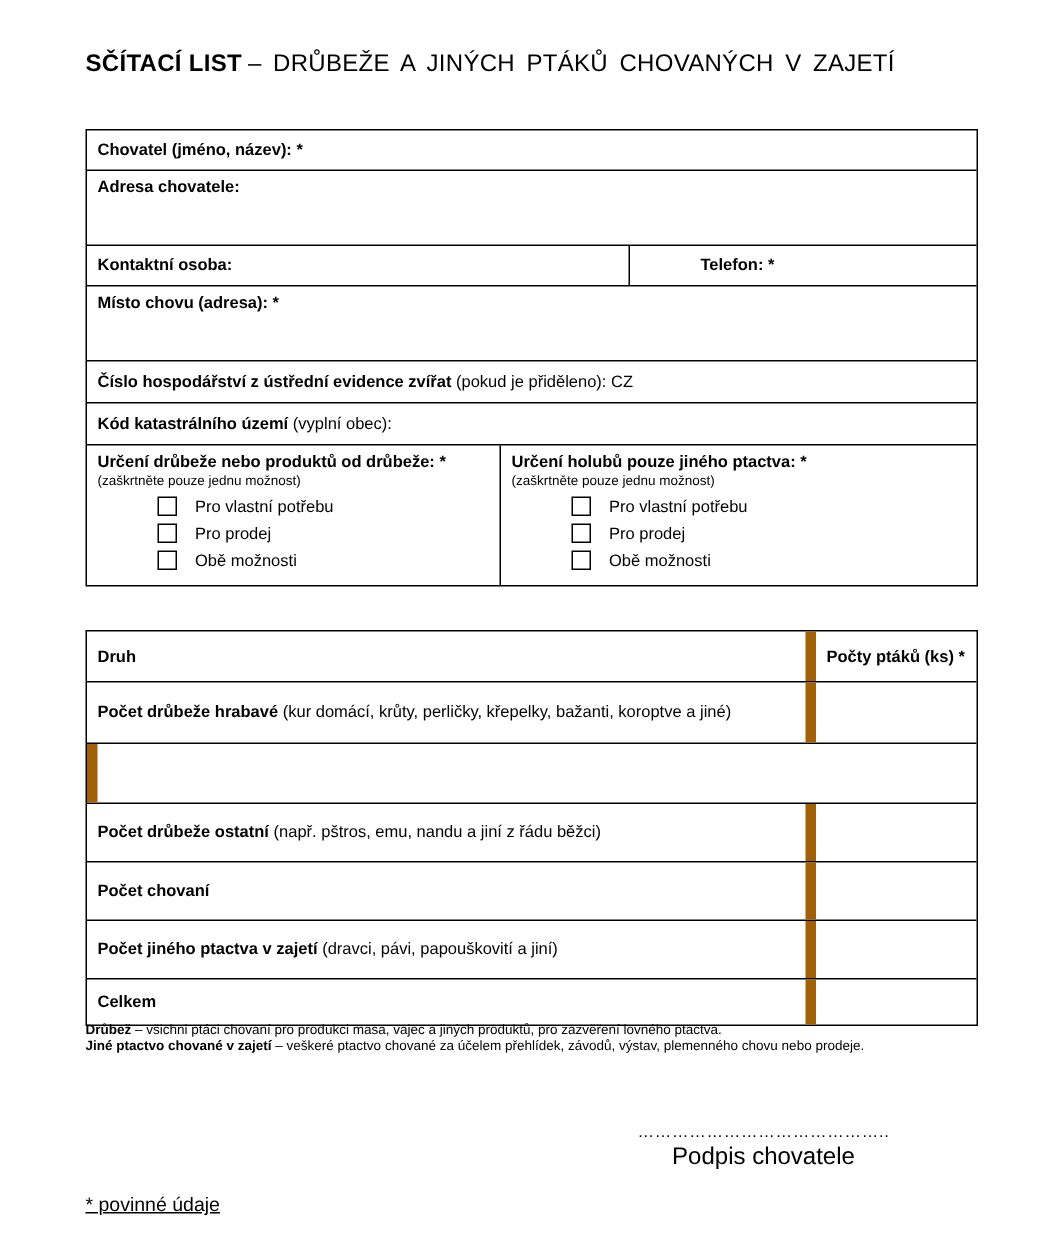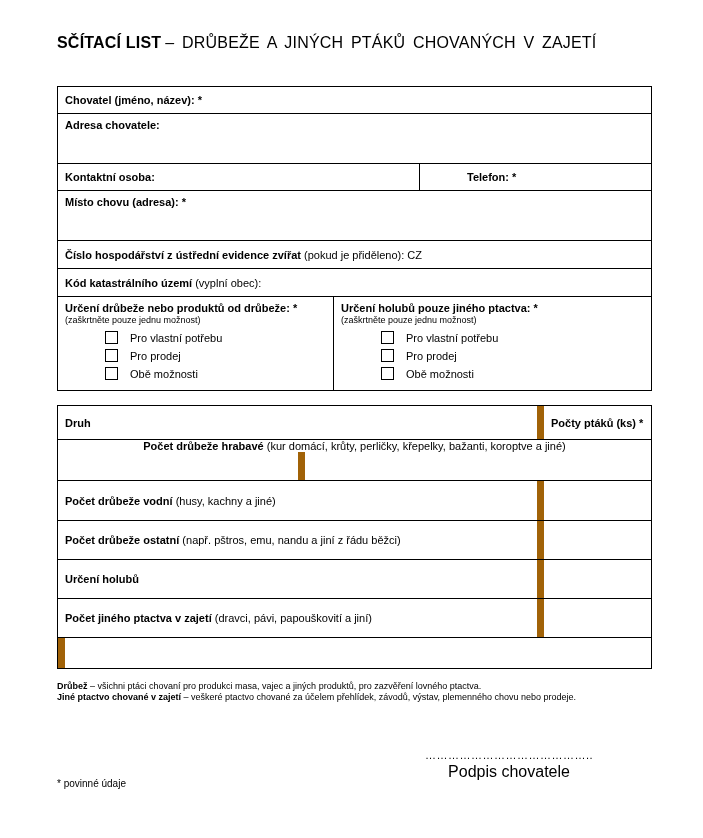--- a/index.html
+++ b/index.html
@@ -14,21 +14,21 @@
   .title {
     position:absolute; left:57px; top:34px; margin:0;
     font-size:16px; font-weight:normal; white-space:nowrap; letter-spacing:0.2px;
   }
   .title .t-bold { font-weight:bold; }
   .title .t-rest { margin-left:4px; word-spacing:3px; }
 
   
   .box { position:absolute; left:57px; width:593px; border:1px solid #000; box-sizing:content-box; background:#fff; }
   .box1 { top:86px; }
-  .box2 { top:405px; }
+  .box2 { top:420px; }
 
   .row { border-bottom:1px solid #000; display:flex; align-items:center; }
   .row:last-child { border-bottom:none; }
   .cell { padding:0 7px; font-size:11px; box-sizing:border-box; }
   .top { align-items:flex-start; }
   .top .cell, .cell.topPad { padding-top:5px; }
 
   .h26 { height:26px; }
   .h48 { height:49px; }
   .h27 { height:27px; }
@@ -51,31 +51,31 @@
   .cb {
     width:13px; height:13px; border:1.3px solid #000; background:#fff;
     margin-right:12px; flex:0 0 auto; box-sizing:border-box;
   }
   .optlabel { font-size:11px; }
 
   
   .thead { height:33px; }
   .tlabel { flex:1; display:flex; align-items:center; padding:0 7px; font-size:11px; height:100%; box-sizing:border-box; }
   .tval { width:114px; border-left:7px solid #a16207; height:100%; box-sizing:border-box; display:flex; align-items:center; padding:0 7px; font-size:11px; }
-  .r40 { height:40px;flex-direction:column; } .r39 { height:39px; } .r38 { height:38px; } .r31 { height:30px; }
+  .r40 { height:40px; } .r39 { height:39px; } .r38 { height:38px; } .r31 { height:30px; }
 
   
   .footnotes { position:absolute; left:57px; top:681px; font-size:9px; line-height:11px; width:593px; }
 
   
   .signature { position:absolute; left:420px; top:749px; width:178px; text-align:center; }
   .sigdots { font-size:11px; letter-spacing:0.5px; white-space:nowrap; }
   .siglabel { font-size:16px; margin-top:2px; }
 
-  .required-note { position:absolute; left:57px; top:778px; font-size:10px; }
+  .required-note { position:absolute; left:57px; top:795px; font-size:13px;text-decoration:underline; }
 </style>
 </head>
 <body>
 
 <div class="page">
 
   <h1 class="title"><span class="t-bold">SČÍTACÍ LIST</span><span class="t-rest">– DRŮBEŽE A JINÝCH PTÁKŮ CHOVANÝCH V ZAJETÍ</span></h1>
 
   <div class="box box1">
 
@@ -160,48 +160,48 @@
     </div>
 
     <div class="row r40">
       <div class="tlabel">
           <span><span class="b">Počet drůbeže hrabavé</span><span> (kur domácí, krůty, perličky, křepelky, bažanti, koroptve a jiné)</span></span>
         </div>
       <div class="tval"></div>
     </div>
 
     <div class="row r39">
-      <div class="tlabel">
-          <span><span class="b">Počet drůbeže vodní</span><span> (husy, kachny a jiné)</span></span>
-        </div>
       <div class="tval"></div>
     </div>
 
     <div class="row r38">
       <div class="tlabel">
           <span><span class="b">Počet drůbeže ostatní</span><span> (např. pštros, emu, nandu a jiní z řádu běžci)</span></span>
         </div>
       <div class="tval"></div>
     </div>
 
     <div class="row r38">
       <div class="tlabel">
-          <span><span class="b">Určení holubů</span><span></span></span>
+          <span><span class="b">Počet chovaní</span><span></span></span>
         </div>
       <div class="tval"></div>
     </div>
 
     <div class="row r38">
       <div class="tlabel">
           <span><span class="b">Počet jiného ptactva v zajetí</span><span> (dravci, pávi, papouškovití a jiní)</span></span>
         </div>
       <div class="tval"></div>
     </div>
 
     <div class="row r31">
+      <div class="tlabel">
+          <span><span class="b">Celkem</span><span></span></span>
+        </div>
       <div class="tval"></div>
     </div>
   </div>
 
   <div class="footnotes">
     <div><span class="b">Drůbež</span><span> – všichni ptáci chovaní pro produkci masa, vajec a jiných produktů, pro zazvěření lovného ptactva.</span></div>
     <div><span class="b">Jiné ptactvo chované v zajetí</span><span> – veškeré ptactvo chované za účelem přehlídek, závodů, výstav, plemenného chovu nebo prodeje.</span></div>
   </div>
 
   <div class="signature">

